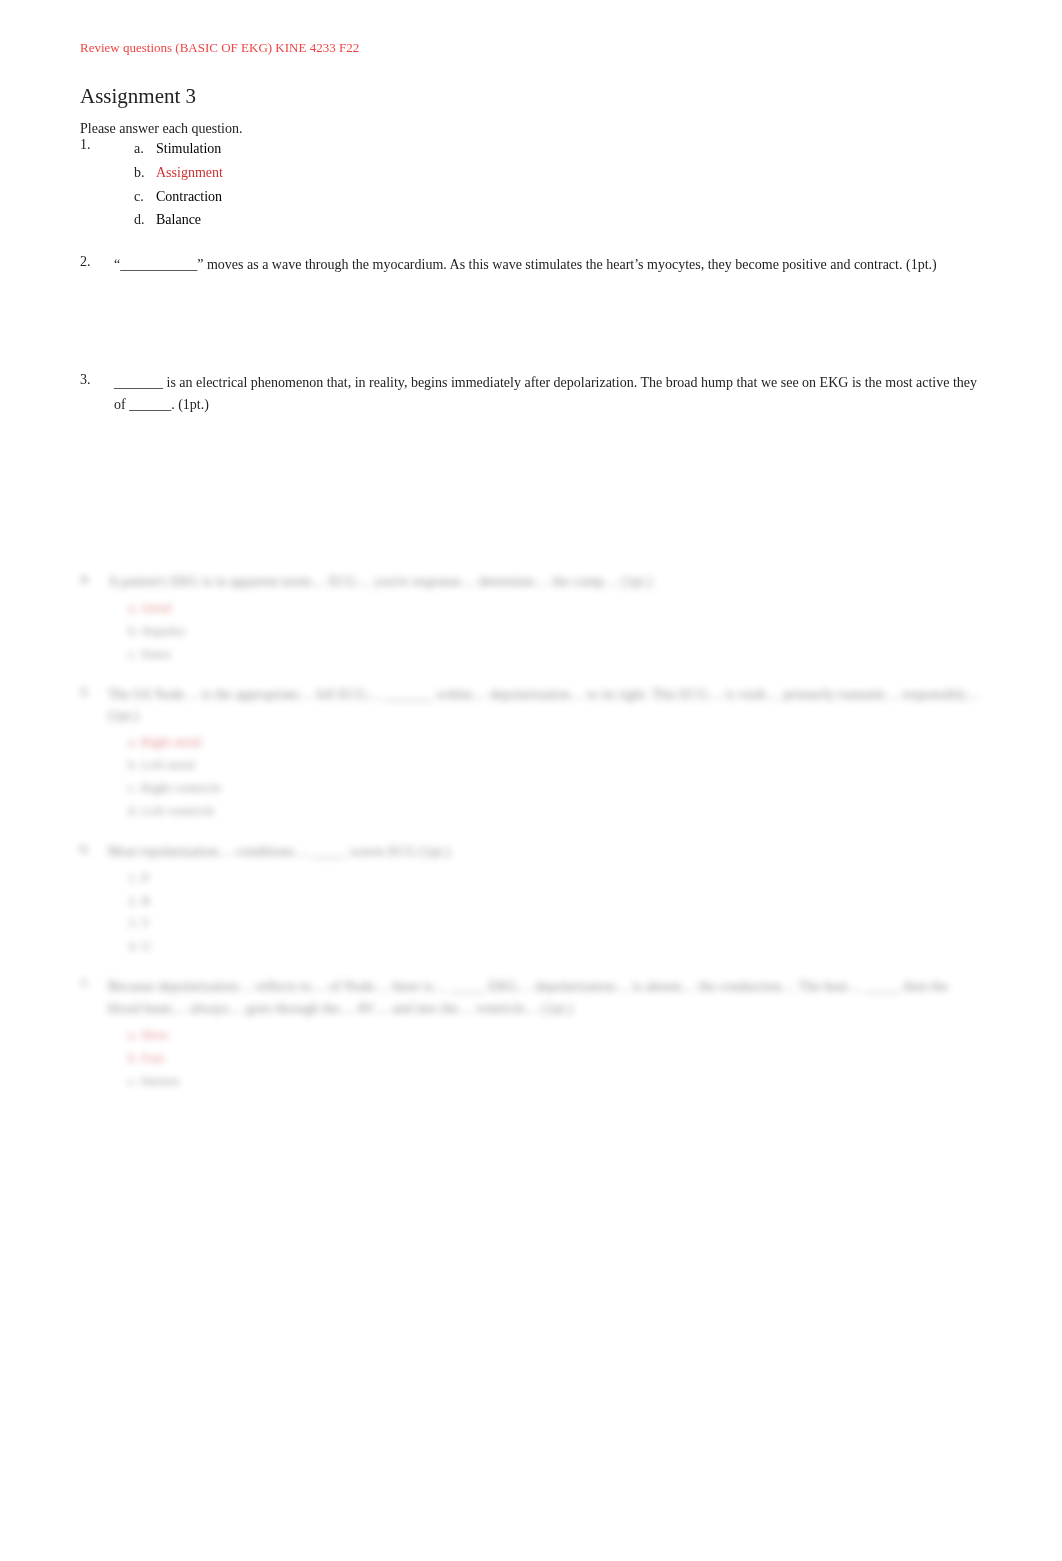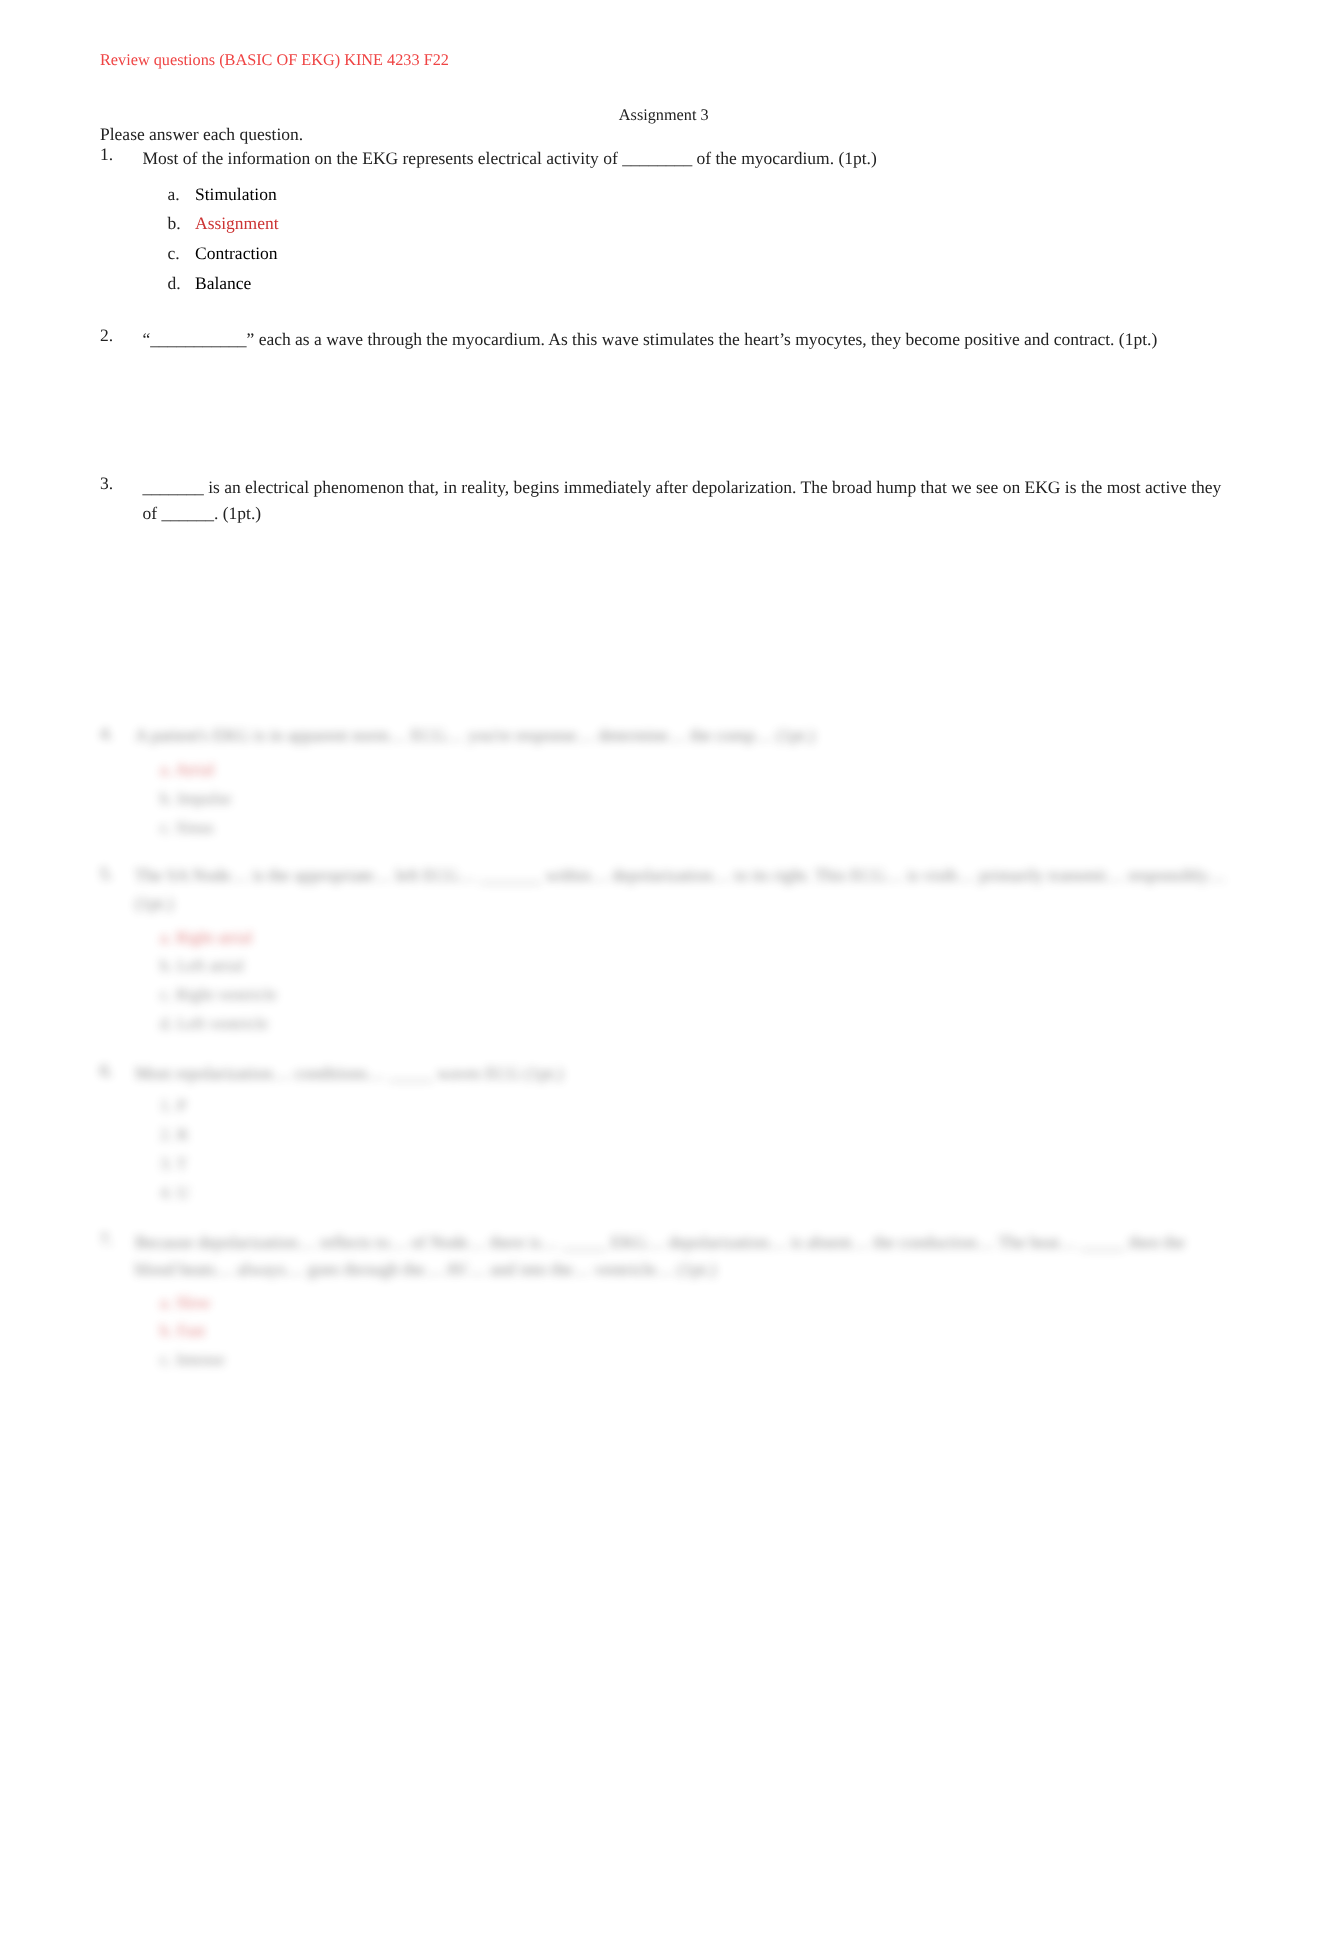--- a/index.html
+++ b/index.html
@@ -18,24 +18,24 @@
       padding: 40px 80px 60px 80px;
     }
 
     .page-header {
       font-size: 13px;
       color: #ef4444;
       margin-bottom: 28px;
     }
 
     .assignment-title {
-      text-align: center;
-      font-size: 13px;
+      text-align: left;
+      font-size: 21px;
       font-weight: normal;
-      margin-bottom: 1px;
+      margin-bottom: 12px;
     }
 
     .assignment-subtitle {
       text-align: left;
       font-size: 14px;
     }
 
     .question-list {
       list-style: none;
       padding: 0;
@@ -126,21 +126,20 @@
 </div>
 
 <div class="assignment-title">Assignment 3</div>
 <div class="assignment-subtitle">Please answer each question.</div>
 
 <ol class="question-list">
 
   <li class="question-item">
     <span class="question-number">1.</span>
     <div class="question-body">
-      <div class="question-text">Most of the information on the EKG represents electrical activity of ________ of the myocardium. (1pt.)</div>
       <ul class="answer-list">
         <li class="answer-item">
           <span class="answer-letter">a.</span>
           <span class="answer-text-normal">Stimulation</span>
         </li>
         <li class="answer-item">
           <span class="answer-letter">b.</span>
           <span class="answer-text-red">Assignment</span>
         </li>
         <li class="answer-item">
@@ -151,21 +150,21 @@
           <span class="answer-letter">d.</span>
           <span class="answer-text-normal">Balance</span>
         </li>
       </ul>
     </div>
   </li>
 
   <li class="question-item" style="margin-bottom: 0;">
     <span class="question-number">2.</span>
     <div class="question-body">
-      <div class="question-text">“___________” each as a wave through the myocardium. As this wave stimulates the heart’s myocytes, they become positive and contract.   (1pt.)</div>
+      <div class="question-text">“___________” moves as a wave through the myocardium. As this wave stimulates the heart’s myocytes, they become positive and contract.   (1pt.)</div>
     </div>
   </li>
 
   <div class="spacer-large"></div>
 
   <li class="question-item" style="margin-bottom: 0;">
     <span class="question-number">3.</span>
     <div class="question-body">
       <div class="question-text">_______ is an electrical phenomenon that, in reality, begins immediately after depolarization. The broad hump that we see on EKG is the most active they of ______. (1pt.)</div>
     </div>

